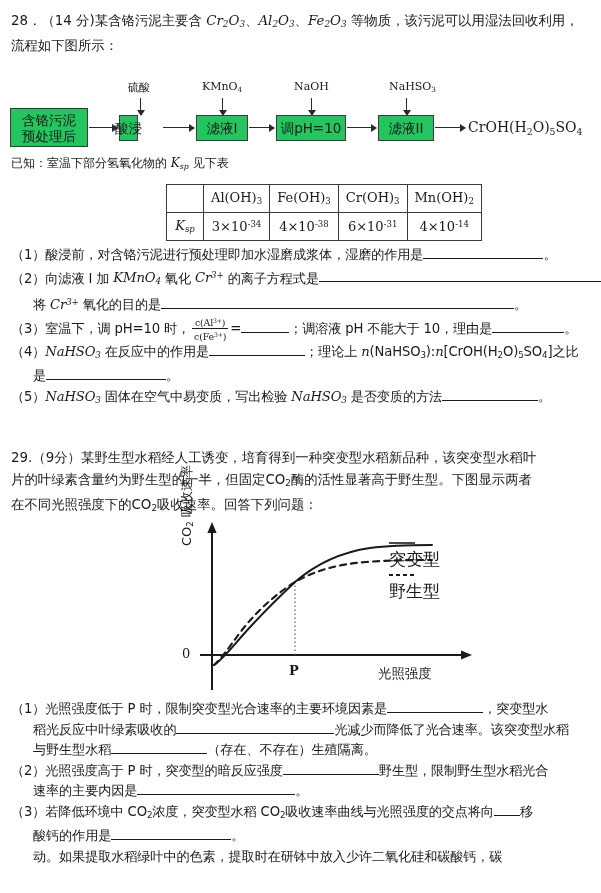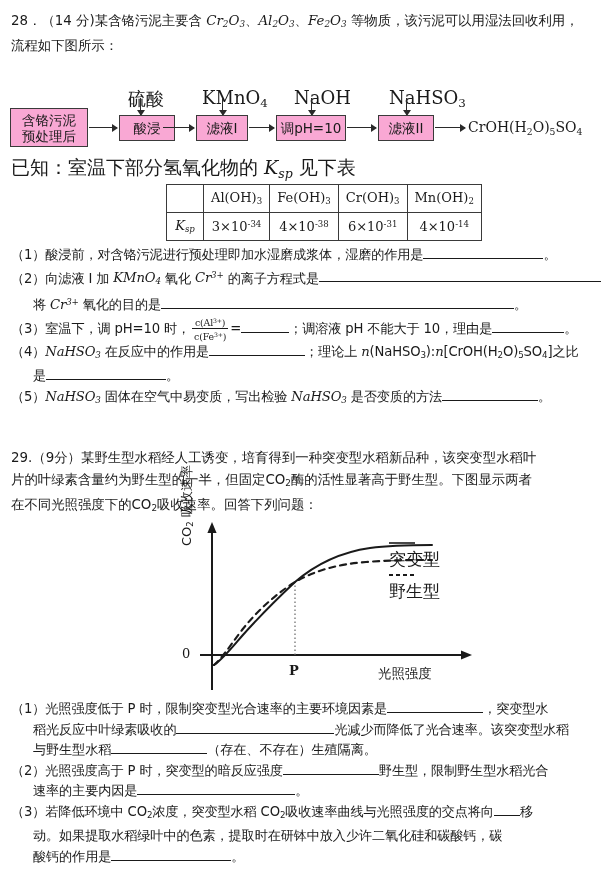--- a/index.html
+++ b/index.html
@@ -60,37 +60,36 @@
   
   #flow {
     position: absolute;
     left: 6px; top: 80px;
     width: 590px;
     height: 68px;
   }
   .fbox {
     position: absolute;
     border: 1.4px solid #3a3a3a;
-    background: #f9a8d4;
+    background: #22c55e;
     font-size: 13.5px;
     line-height: 15px;
     text-align: center;
     box-sizing: border-box;
     display: flex;
     align-items: center;
     justify-content: center;
     white-space: nowrap;
   }
   .fbox.two-line { line-height: 16px; flex-direction: column; }
   .reagent {
     position: absolute;
-    font-size: 18px;
-    white-space: nowrap;
-    font-family: "DejaVu Serif", "Liberation Serif", serif;
-    margin-top: 7px;
+    font-size: 11px;
+    white-space: nowrap;
+    font-family: "DejaVu Serif", "Liberation Serif", serif;
   }
   .reagent.cjk { font-family: "DejaVu Sans", "Liberation Sans", sans-serif; }
   .varrow {
     position: absolute;
     width: 1.4px;
     background: #2a2a2a;
   }
   .varrow::after {
     content: "";
     position: absolute;
@@ -116,21 +115,21 @@
     position: absolute;
     font-size: 14px;
     white-space: nowrap;
     font-family: "DejaVu Serif", "Liberation Serif", serif;
   }
 
   
   #ksp-intro {
     position: absolute;
     left: 11px; top: 155px;
-    font-size: 19px;
+    font-size: 12px;
     white-space: nowrap;
     text-align: right;
   }
   #ksp-table {
     position: absolute;
     left: 166px; top: 184px;
     border-collapse: collapse;
     font-size: 13px;
   }
   #ksp-table td {
@@ -252,21 +251,21 @@
 
     <div class="varrow" style="left:134px; top:18px; height:17px;"></div>
     <div class="varrow" style="left:216px; top:18px; height:17px;"></div>
     <div class="varrow" style="left:305px; top:18px; height:17px;"></div>
     <div class="varrow" style="left:400px; top:18px; height:17px;"></div>
 
     <div class="fbox two-line" style="left:4px; top:28px; width:78px; height:39px;">
       <span>含铬污泥</span>
       <span>预处理后</span>
     </div>
-    <div class="fbox" style="left:113px; top:35px; width:56px; height:26px;">酸浸</div>
+    <div class="fbox" style="left:113px; top:35px; width:19px; height:26px;">酸浸</div>
     <div class="fbox" style="left:190px; top:35px; width:52px; height:26px;">滤液I</div>
     <div class="fbox" style="left:270px; top:35px; width:70px; height:26px;">调pH=10</div>
     <div class="fbox" style="left:372px; top:35px; width:56px; height:26px;">滤液II</div>
 
     <div class="harrow" style="left:83px; top:47px; width:28px;"></div>
     <div class="harrow" style="left:157px; top:47px; width:31px;"></div>
     <div class="harrow" style="left:243px; top:47px; width:25px;"></div>
     <div class="harrow" style="left:341px; top:47px; width:29px;"></div>
     <div class="harrow" style="left:429px; top:47px; width:30px;"></div>
 
@@ -386,21 +385,21 @@
 
     <div class="qline q-item q-cont">
       <span>速率的主要内因是</span><span class="blank b-xl"></span><span>。</span>
     </div>
 
     <div class="qline q-item">
       <span>（3）若降低环境中 CO<sub>2</sub>浓度，突变型水稻 CO<sub>2</sub>吸收速率曲线与光照强度的交点将向</span><span class="blank" style="width:26px;"></span><span>移</span>
     </div>
 
     <div class="qline q-item q-cont">
+      <span>酸钙的作用是</span><span class="blank b-lg"></span><span>。</span>
+    </div>
+
+    <div class="qline q-item q-cont">
       <span>动。如果提取水稻绿叶中的色素，提取时在研钵中放入少许二氧化硅和碳酸钙，碳</span>
     </div>
-
-    <div class="qline q-item q-cont">
-      <span>酸钙的作用是</span><span class="blank b-lg"></span><span>。</span>
-    </div>
   </div>
 
 </div>
 
 </body></html>

